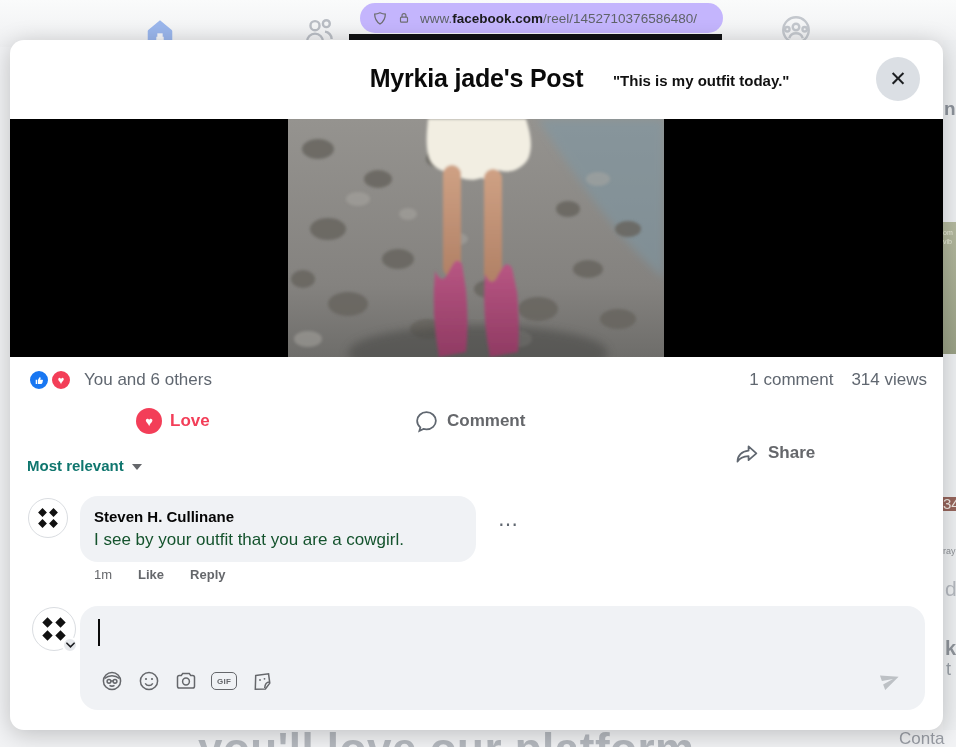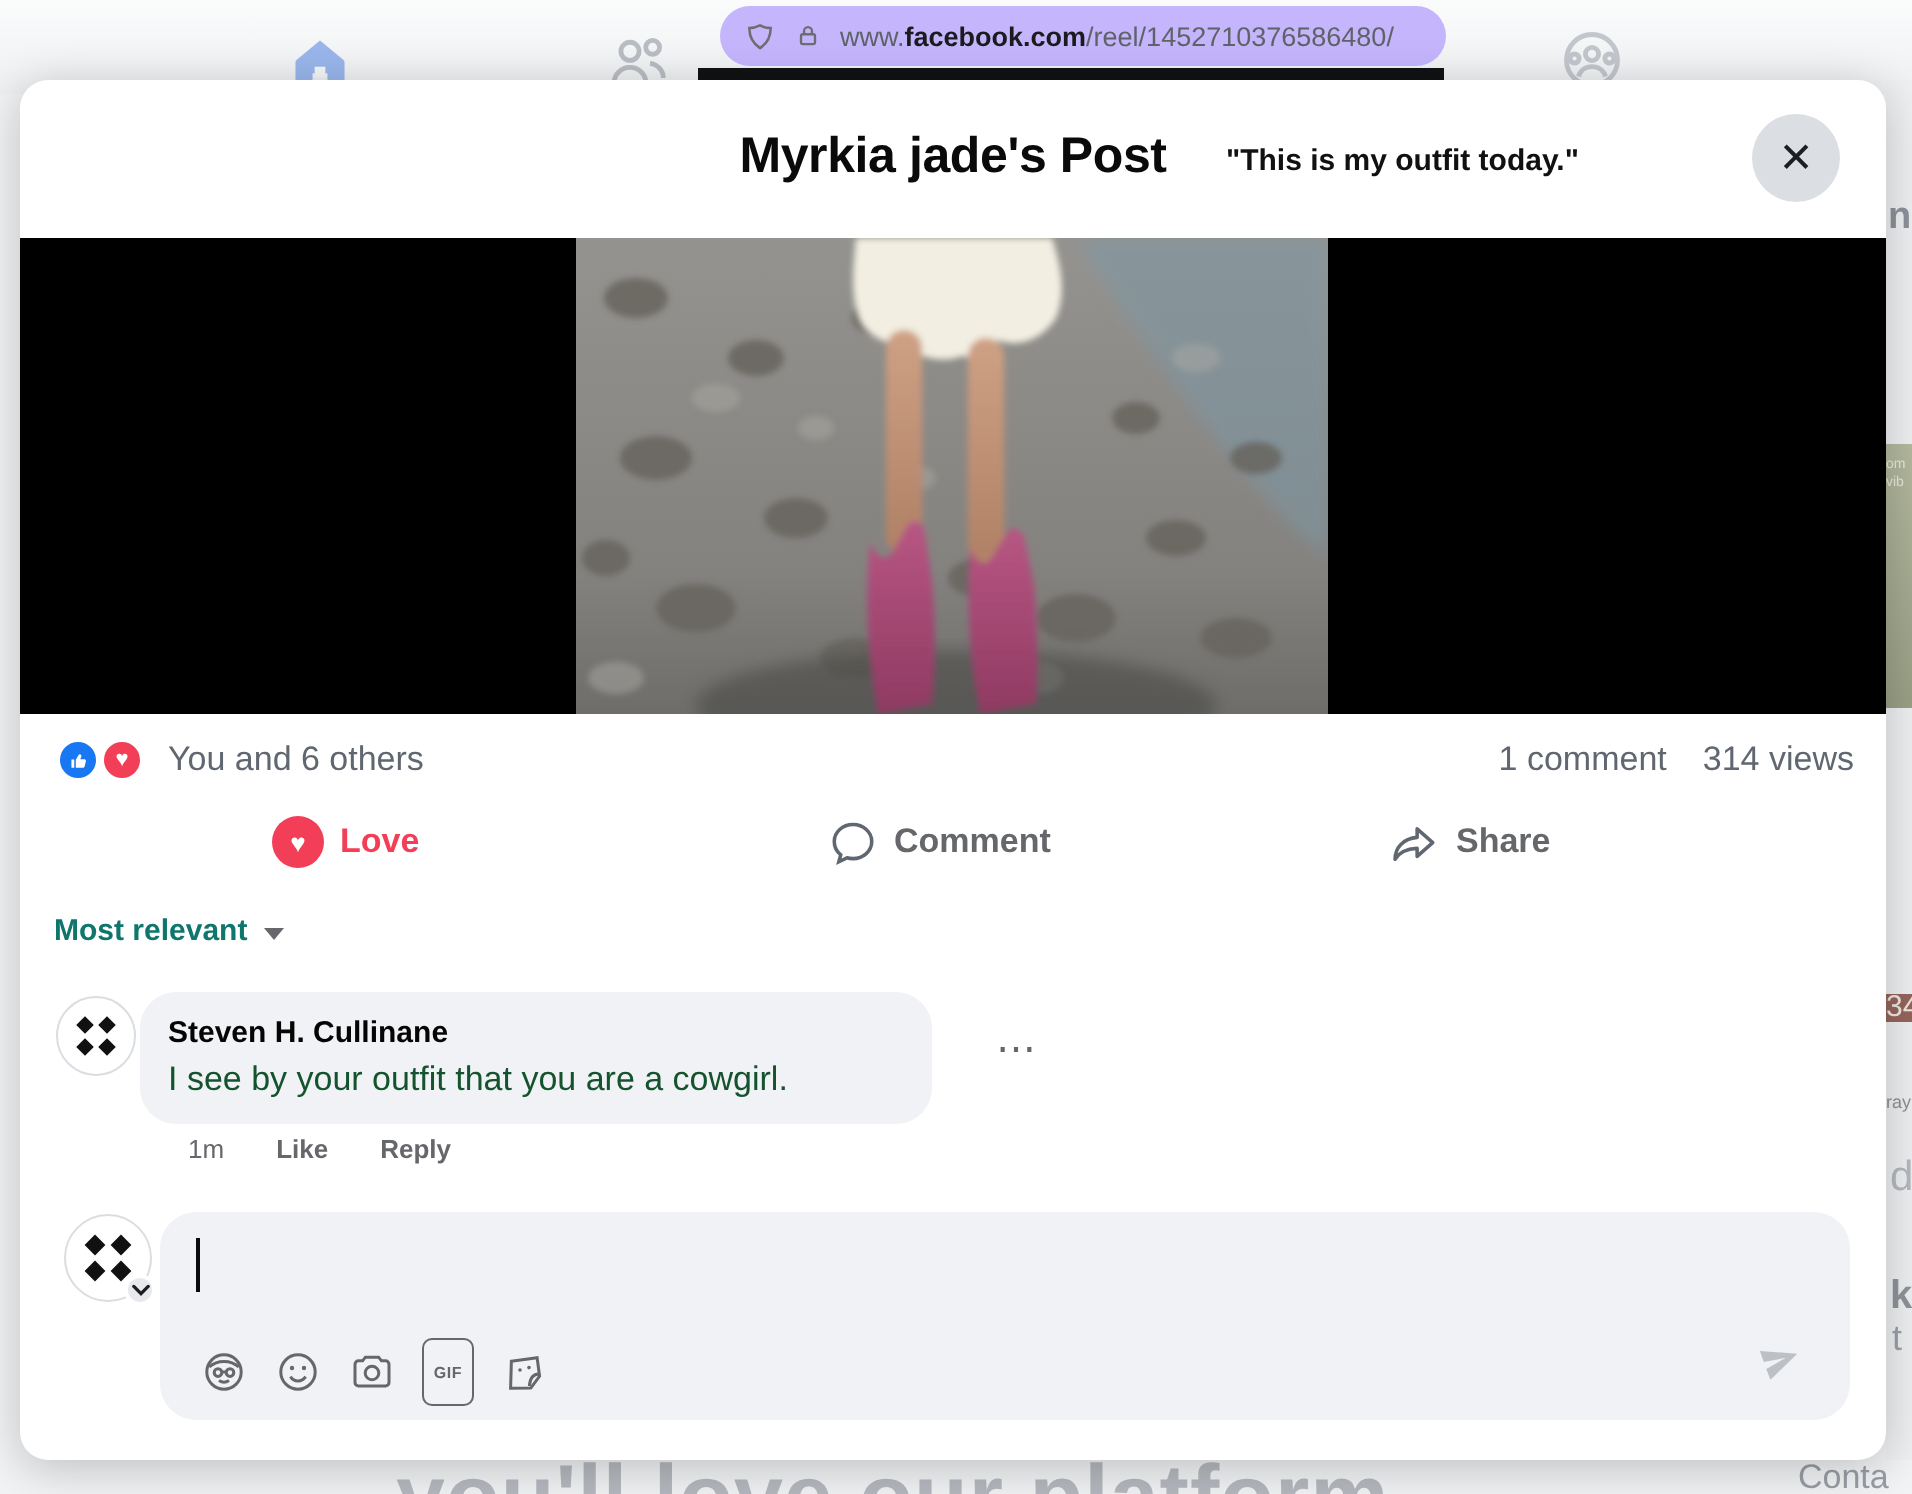--- a/index.html
+++ b/index.html
@@ -55,57 +55,57 @@
   .badge-love { left:40px; top:329px; background:#f33e58; z-index:2; }
   .badge-love span { color:#fff; font-size:11px; line-height:1; }
   .summary { left:74px; top:330px; font-size:17px; color:#606770; }
   .stats { right:16px; top:330px; display:flex; gap:18px; font-size:17px; color:#606770; }
 
   
   .action { top:366px; height:30px; display:flex; align-items:center; gap:8px;
     font-size:17px; font-weight:600; color:#65676b; cursor:pointer; }
   .act-love { left:126px; }
   .act-comment { left:404px; }
-  .act-share { left:684px; }
+  .act-share { left:724px;margin-top:32px; }
   .love-circle { width:26px; height:26px; border-radius:50%; background:#f33e58;
     display:flex; align-items:center; justify-content:center; }
   .love-circle span { color:#fff; font-size:13px; line-height:1; }
   .tooltip { left:248px; top:363px; width:84px; height:47px; background:#d8d8d9;
     border:1px solid #c2c2c3; font-size:12px; line-height:15px; color:#000;
     text-align:right; padding:6px 7px; z-index:5; }
 
   
   .sort { left:17px; top:417px; display:flex; align-items:center; gap:8px;
     font-size:15px; font-weight:600; color:#0f766e; cursor:pointer; }
   .caret-down { width:0; height:0; border-left:5px solid transparent;
     border-right:5px solid transparent; border-top:6px solid #65676b; margin-top:2px; }
   .c-avatar { left:18px; top:458px; width:40px; height:40px; border-radius:50%;
     background:#fff; border:1px solid #dadde1; display:flex; align-items:center;
     justify-content:center; }
-  .bubble { left:60px; top:456px; width:396px; border-radius:18px; background:#f0f2f5;
+  .bubble { left:70px; top:456px; width:396px; border-radius:18px; background:#f0f2f5;
     padding:10px 14px; }
   .c-author { font-size:15px; font-weight:600; color:#050505; line-height:21px; }
   .c-text { font-size:17px; color:#14532d; line-height:25px; white-space:nowrap; }
   .more-dots { left:488px; top:472px; font-size:20px; color:#606770; cursor:pointer; }
   .c-meta { left:84px; top:527px; display:flex; gap:26px; font-size:13px; color:#65676b; }
   .c-meta .lnk { font-weight:700; cursor:pointer; }
 
   
   .comp-avatar { left:22px; top:567px; width:44px; height:44px; border-radius:50%;
     background:#fff; border:1px solid #dadde1; display:flex; align-items:center;
     justify-content:center; }
   .comp-badge { left:52px; top:597px; width:16px; height:16px; border-radius:50%;
     background:#e7e9ec; border:2px solid #fff; display:flex; align-items:center;
     justify-content:center; z-index:3; }
   .comp-box { left:70px; top:566px; width:845px; height:104px; border-radius:18px;
     background:#f0f2f5; }
   .caret-line { left:18px; top:13px; width:1.5px; height:27px; background:#0a0a0a; }
   .placeholder { left:22px; top:16px; font-size:17px; color:#65676b; }
   .comp-icons { left:20px; top:63px; display:flex; gap:13px; align-items:center; color:#65676b; }
-  .gif-chip { width:26px; height:34px; border:1.6px solid #65676b; border-radius:5px;
+  .gif-chip { width:26px; height:18px; border:1.6px solid #65676b; border-radius:5px;
     font-size:8px; font-weight:700; display:flex; align-items:center; justify-content:center;
     color:#65676b; letter-spacing:.3px; }
   .send { right:24px; top:63px; cursor:default; }
 
   svg { display:block; }
 </style>
 </head>
 <body>
 
 <div class="abs topbar"></div>

